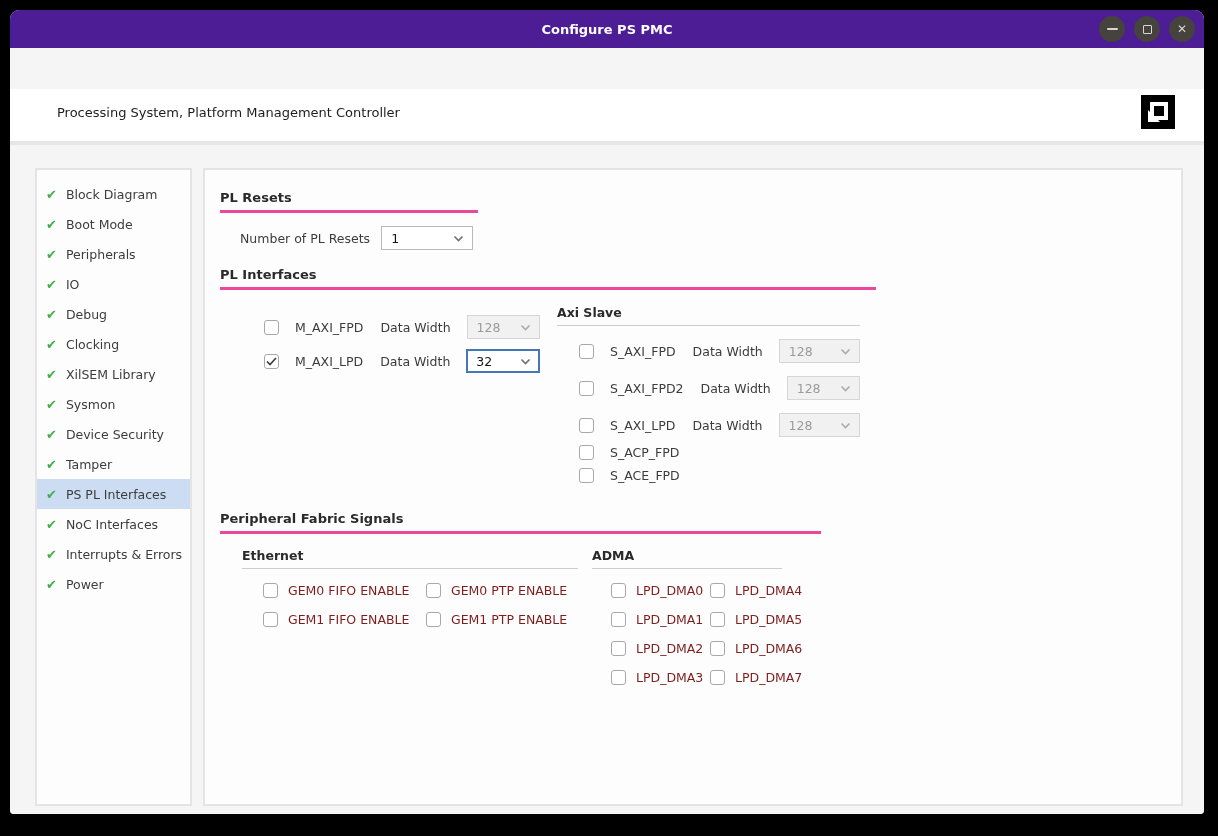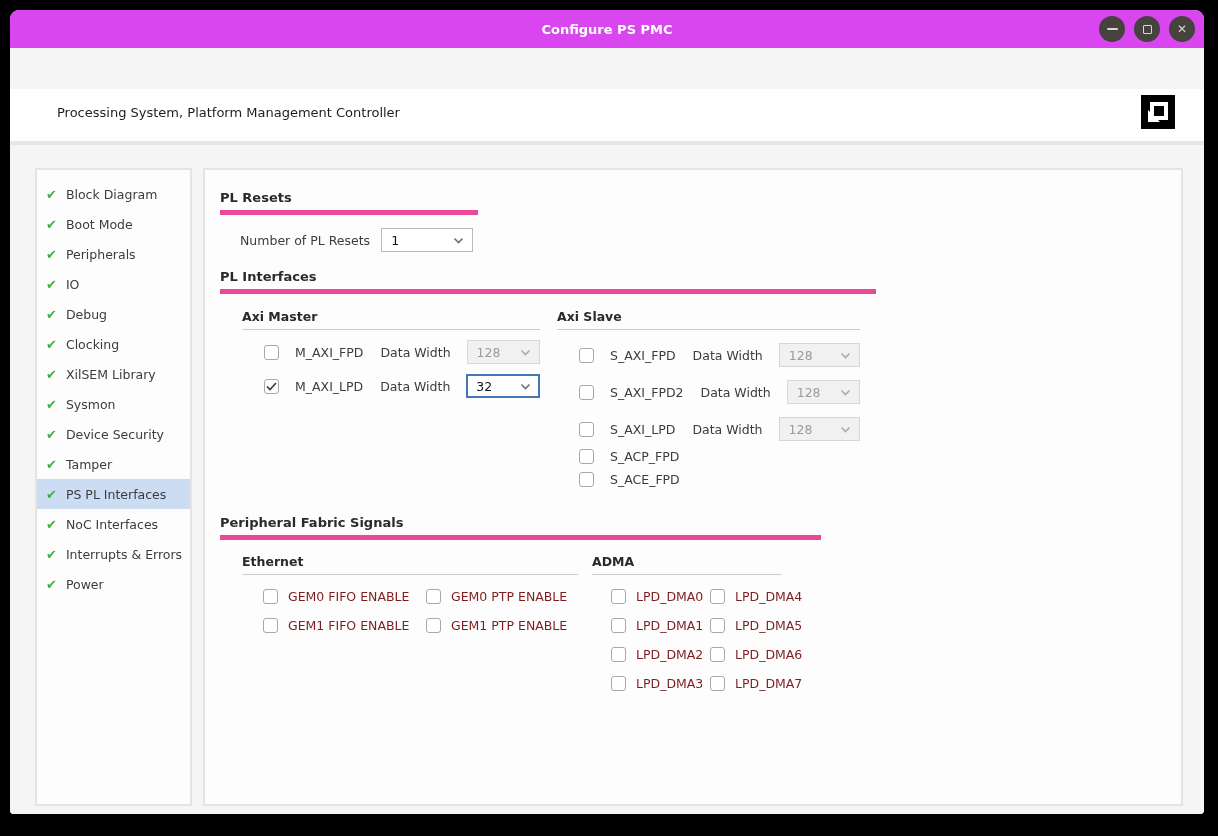--- a/index.html
+++ b/index.html
@@ -3,21 +3,21 @@
 <meta charset="utf-8">
 <style>
   * { margin:0; padding:0; box-sizing:border-box; }
   html,body { width:1218px; height:836px; background:#000; font-family:"DejaVu Sans","Liberation Sans",sans-serif; overflow:hidden; }
 
   .window { position:absolute; left:10px; top:10px; width:1194px; height:804px;
             background:#f5f5f5; border-radius:9px 9px 4px 4px; overflow:hidden;
             display:flex; flex-direction:column; }
 
   
-  .titlebar { height:38px; background:#d946ef; position:relative;
+  .titlebar { height:38px; background:#4c1d95; position:relative;
               display:flex; align-items:center; justify-content:center; flex:none; }
   .titlebar-title { color:#ffffff; font-size:13px; font-weight:bold; }
   .win-controls { position:absolute; right:9px; top:6px; display:flex; gap:9px; }
   .win-btn { width:26px; height:26px; border-radius:50%; background:#46423e;
              display:flex; align-items:center; justify-content:center; cursor:default; }
   .glyph-min { width:11px; height:2px; background:#d9d5d0; border-radius:1px; }
   .glyph-max { width:9px; height:9px; border:1.6px solid #d9d5d0; border-radius:1px; }
   .glyph-close { color:#d9d5d0; font-size:12px; line-height:1; }
 
   
@@ -32,21 +32,21 @@
 
   .sidebar { width:157px; background:#fdfdfd; border:2px solid #e4e4e4; padding-top:9px; flex:none; }
   .side-item { height:30px; display:flex; align-items:center; gap:9px; padding-left:9px;
                font-size:12.5px; color:#3c3c3c; cursor:default; white-space:nowrap; }
   .side-item.selected { background:#cbdcf3; }
   .check-icon { color:#3fae49; font-size:13px; font-weight:bold; line-height:1; }
 
   .main-panel { flex:1; background:#fdfdfd; border:2px solid #e4e4e4; padding:20px 20px 0 15px; overflow:hidden; }
 
   .section-title { font-size:13px; font-weight:bold; color:#2a2a2a; padding-bottom:5px;
-                   border-bottom:5px solid #ec4899; }
+                   border-bottom:3px solid #ec4899; }
   .w-resets { width:258px; }
   .w-interfaces { width:656px; }
   .w-fabric { width:601px; }
 
   .field-row { display:flex; align-items:center; gap:11px; margin:13px 0 17px 20px;
                font-size:12.5px; color:#3c3c3c; }
 
   .dropdown { width:92px; height:24px; background:#fff; border:1px solid #b9b9b9;
               display:flex; align-items:center; justify-content:space-between;
               padding:0 8px 0 9px; font-size:12.5px; color:#141414; cursor:default; }
@@ -196,21 +196,20 @@
                 </svg>
             </div>
           </div>
         </div>
 
         <div>
           <div class="section-title w-interfaces">PL Interfaces</div>
           <div class="cols">
 
             <div class="col-axi-master">
-              <div class="subsection-title">Axi Master</div>
 
               <div class="iface-row">
                 <span class="cb"></span>
                 <span>M_AXI_FPD</span>
                 <span class="dw-label">Data Width</span>
                 <div class="dropdown disabled">
                   <span>128</span>
                   <svg class="chev" width="11" height="7" viewBox="0 0 11 7">
                       <path d="M1.5 1.5 L5.5 5.5 L9.5 1.5" fill="none" stroke="currentColor" stroke-width="1.6"></path>
                     </svg>

